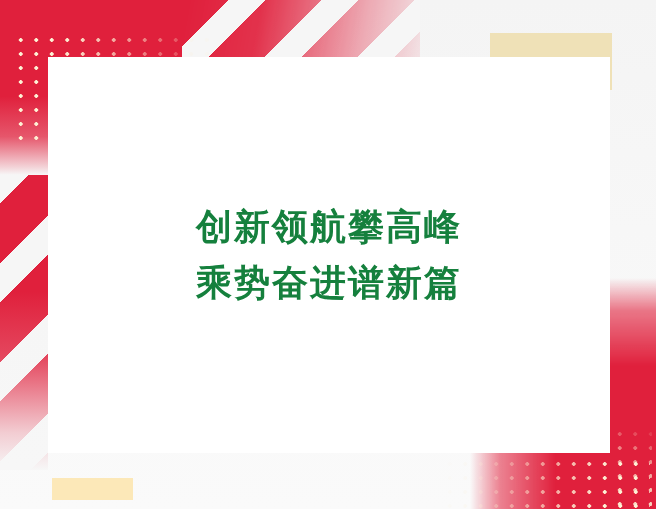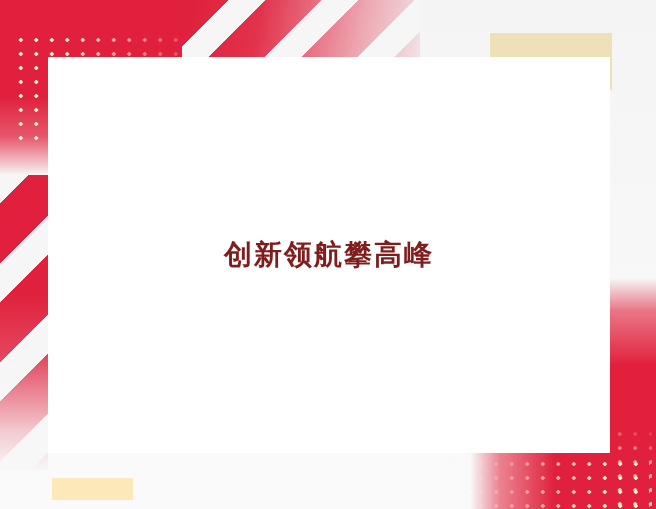--- a/index.html
+++ b/index.html
@@ -217,23 +217,23 @@
   .card-inner {
     position: absolute;
     inset: 0;
     display: flex;
     flex-direction: column;
     align-items: center;
     justify-content: center;
   }
 
   .title-line {
-    color: #7f1d1d;
+    color: #15803d;
     font-weight: 700;
-    font-size: 28px;
+    font-size: 36px;
     letter-spacing: 2px;
     line-height: 1.56;
     white-space: nowrap;
     text-align: center;
     font-family: "Liberation Sans", "DejaVu Sans", sans-serif;
   }
 </style>
 </head>
 <body>
 
@@ -265,16 +265,17 @@
   <div class="deco-br-red"></div>
 
   <div class="dots dots-br"></div>
   <div class="dots dots-br-col"></div>
 
   <div class="gold-chip"></div>
 
   <div class="card">
     <div class="card-inner">
       <div class="title-line">创新领航攀高峰</div>
+      <div class="title-line">乘势奋进谱新篇</div>
     </div>
   </div>
 
 </div>
 
 </body></html>

